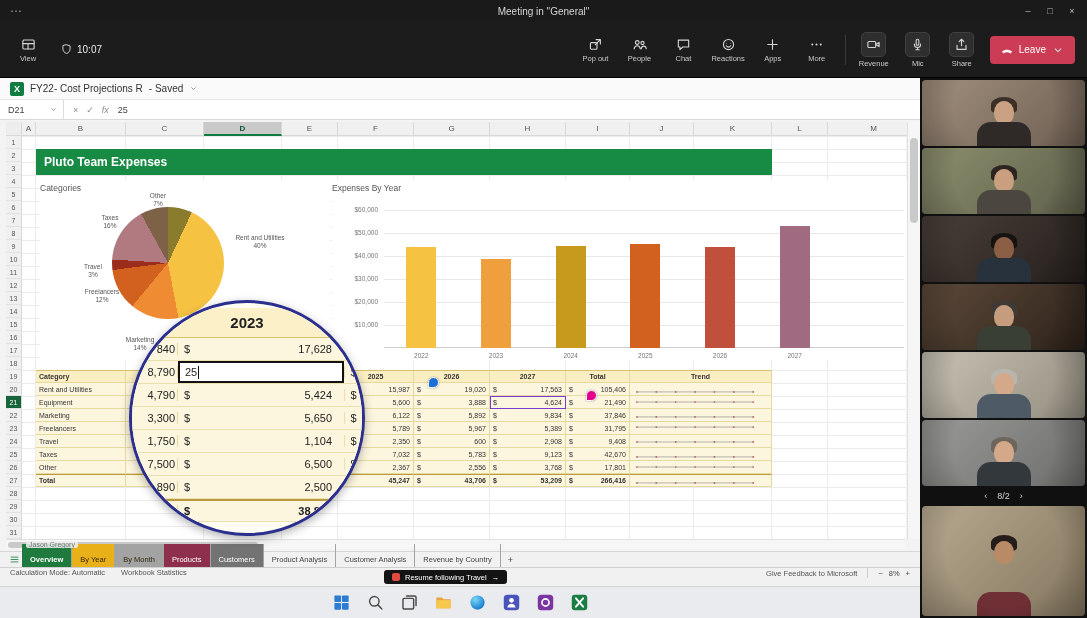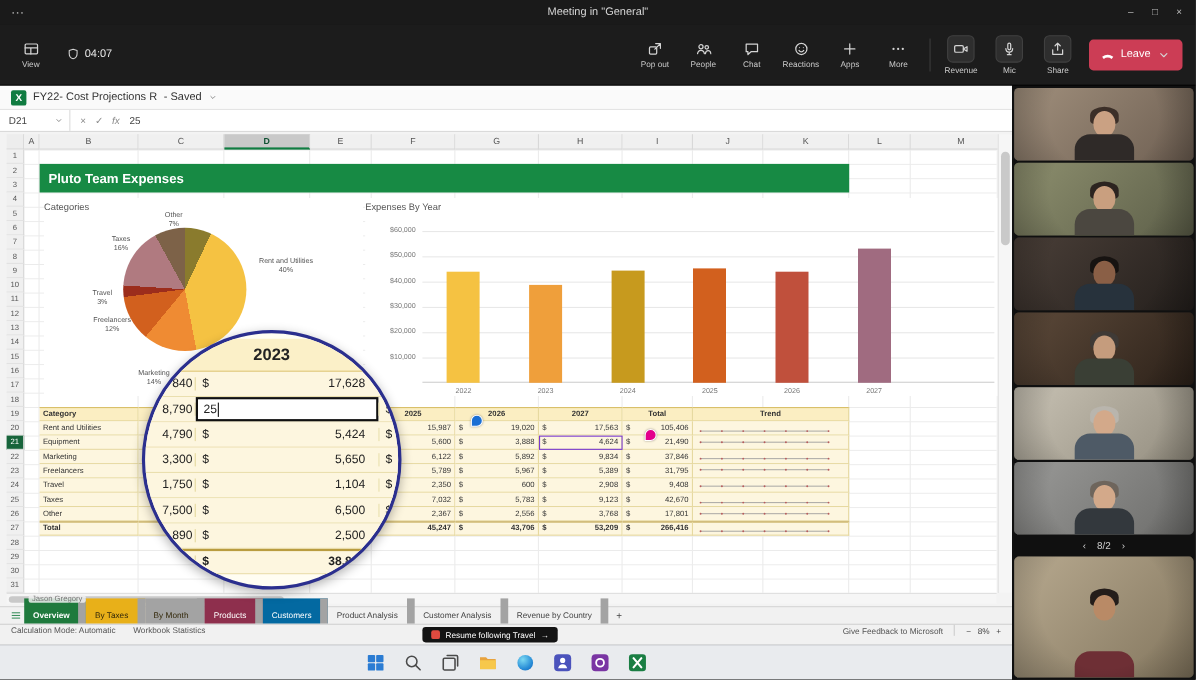--- a/index.html
+++ b/index.html
@@ -78,21 +78,21 @@
   .edit-cell{flex:1;align-self:stretch;display:flex;align-items:center;border:2px solid #111;background:#fff;padding-left:5px}
   .caret{display:inline-block;width:1px;height:13px;background:#111;margin-left:1px}
   .vscroll{position:absolute;right:0;top:44px;width:13px;height:417px;background:#f6f6f6;border-left:1px solid #e0e0e0;z-index:9}
   .vthumb{position:absolute;left:2px;top:16px;width:8px;height:85px;background:#c9c9c9;border-radius:4px}
   .hscroll{position:absolute;left:6px;right:14px;top:461px;height:10px;background:#f6f6f6;border-top:1px solid #e0e0e0;z-index:9}
   .hthumb{position:absolute;left:2px;top:2px;width:250px;height:6px;background:#c9c9c9;border-radius:3px}
   .presence{position:absolute;left:26px;top:463px;font-size:7px;color:#777;z-index:45;background:rgba(240,240,240,.85);padding:0 3px;border-radius:2px}
   .tabsbar{position:absolute;left:0;right:0;top:473px;height:16px;background:#f1f1f1;border-top:1px solid #d6d6d6;display:flex;align-items:center;font-size:7.5px;color:#444;padding-left:6px;z-index:10}
   .sheets-menu{width:16px;display:flex;align-items:center;justify-content:center}
   .sheets-menu svg{width:11px;height:11px}
-  .sheettab{height:32px;display:flex;align-items:center;padding:0 8px;border-right:7px solid #a3a3a3;white-space:nowrap}
+  .sheettab{height:32px;display:flex;align-items:center;padding:0 8px;border-right:1px solid #a3a3a3;white-space:nowrap}
   .sheettab.active{font-weight:bold}
   .plus-tab{padding:0 7px;color:#444;font-size:9px}
   .statusbar{position:absolute;left:0;right:0;top:489px;height:19px;background:#f1f1f1;border-top:1px solid #d0d0d0;display:flex;align-items:flex-start;font-size:7.5px;color:#555;gap:16px;padding:0 10px;z-index:10}
   .follow-pill{position:absolute;left:384px;top:2px;height:14px;background:#141414;color:#fff;border-radius:3px;display:flex;align-items:center;gap:5px;padding:0 8px;font-size:7.5px;white-space:nowrap}
   .pill-ic{width:8px;height:8px;background:#e04a3f;border-radius:2px;flex:none}
   .status-right{margin-left:auto;display:flex;align-items:center;gap: 10px}
   .sb-sep{width:1px;height:10px;background:#ccc}
   .zoomctl{display:flex;align-items:center;gap:6px;color:#444}
   
   .taskbar{height:32px;background:#e9ebee;border-top:1px solid #d2d5d9;display:flex;align-items:center;justify-content:center;gap:10px}
@@ -134,21 +134,21 @@
             </svg>
           </span>
         <span class="tb-lb">View</span>
       </div>
       <div class="timer">
         <span class="tb-ic sm" id="ic-shield">
             <svg viewBox="0 0 16 16" fill="none" stroke="#d4d4d4" stroke-width="1.2" stroke-linecap="round" stroke-linejoin="round">
               <path d="M8 2.2l4.4 1.3v3.7c0 2.7-1.8 4.9-4.4 5.7-2.6-.8-4.4-3-4.4-5.7V3.5z"></path>
             </svg>
           </span>
-        <span>04:07</span>
+        <span>10:07</span>
       </div>
     </div>
     <div class="toolbar-right">
       <div class="tb-group" id="tb-actions">
           <div class="tb-btn">
             <span class="tb-ic">
               <svg viewBox="0 0 16 16" fill="none" stroke="#d4d4d4" stroke-width="1.2" stroke-linecap="round" stroke-linejoin="round">
                 <rect x="2.6" y="6" width="7" height="7" rx="1"></rect>
                 <path d="M8.6 2.8h4.6v4.6M13.2 2.8L7.8 8.2"></path>
               </svg>
@@ -785,24 +785,24 @@
         <div class="presence">Jason Gregory</div>
 
         <div class="tabsbar">
           <span class="sheets-menu" id="sheets-menu">
               <svg viewBox="0 0 16 16" fill="none" stroke="#1a7e43" stroke-width="1.2" stroke-linecap="round" stroke-linejoin="round">
                 <path d="M3 4.5h10M3 8h10M3 11.5h10"></path>
               </svg>
             </span>
           <span id="sheet-tabs" style="display:flex">
               <div class="sheettab active" style="background: rgb(31, 122, 61); color: rgb(255, 255, 255);">Overview</div>
-              <div class="sheettab" style="background: rgb(232, 176, 25); color: rgb(51, 40, 10);">By Taxes</div>
+              <div class="sheettab" style="background: rgb(232, 176, 25); color: rgb(51, 40, 10);">By Year</div>
               <div class="sheettab" style="background: #a3a3a3; color: rgb(51, 40, 10);">By Month</div>
               <div class="sheettab" style="background: rgb(142, 47, 77); color: rgb(255, 255, 255);">Products</div>
-              <div class="sheettab" style="background: #0369a1; color: rgb(255, 255, 255);">Customers</div>
+              <div class="sheettab" style="background: #737373; color: rgb(255, 255, 255);">Customers</div>
               <div class="sheettab" style="color: rgb(68, 68, 68);">Product Analysis</div>
               <div class="sheettab" style="color: rgb(68, 68, 68);">Customer Analysis</div>
               <div class="sheettab" style="color: rgb(68, 68, 68);">Revenue by Country</div>
             </span>
           <span class="plus-tab">+</span>
         </div>
 
         <div class="statusbar">
           <span>Calculation Mode: Automatic</span>
           <span>Workbook Statistics</span>

